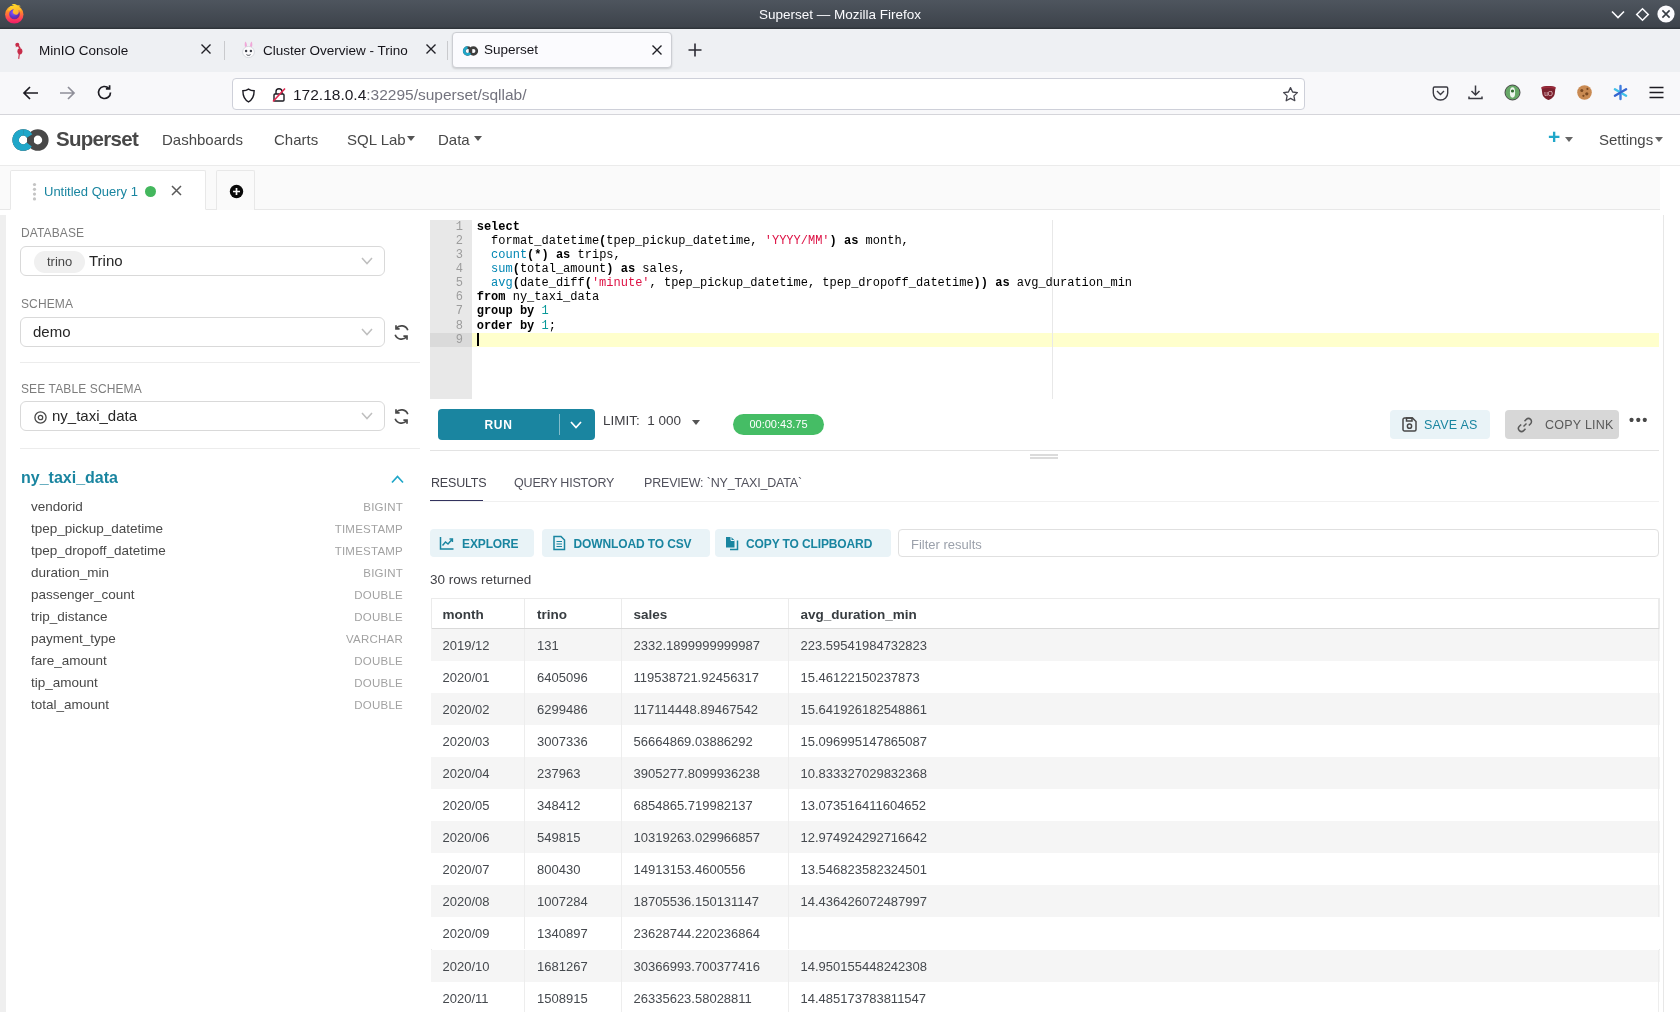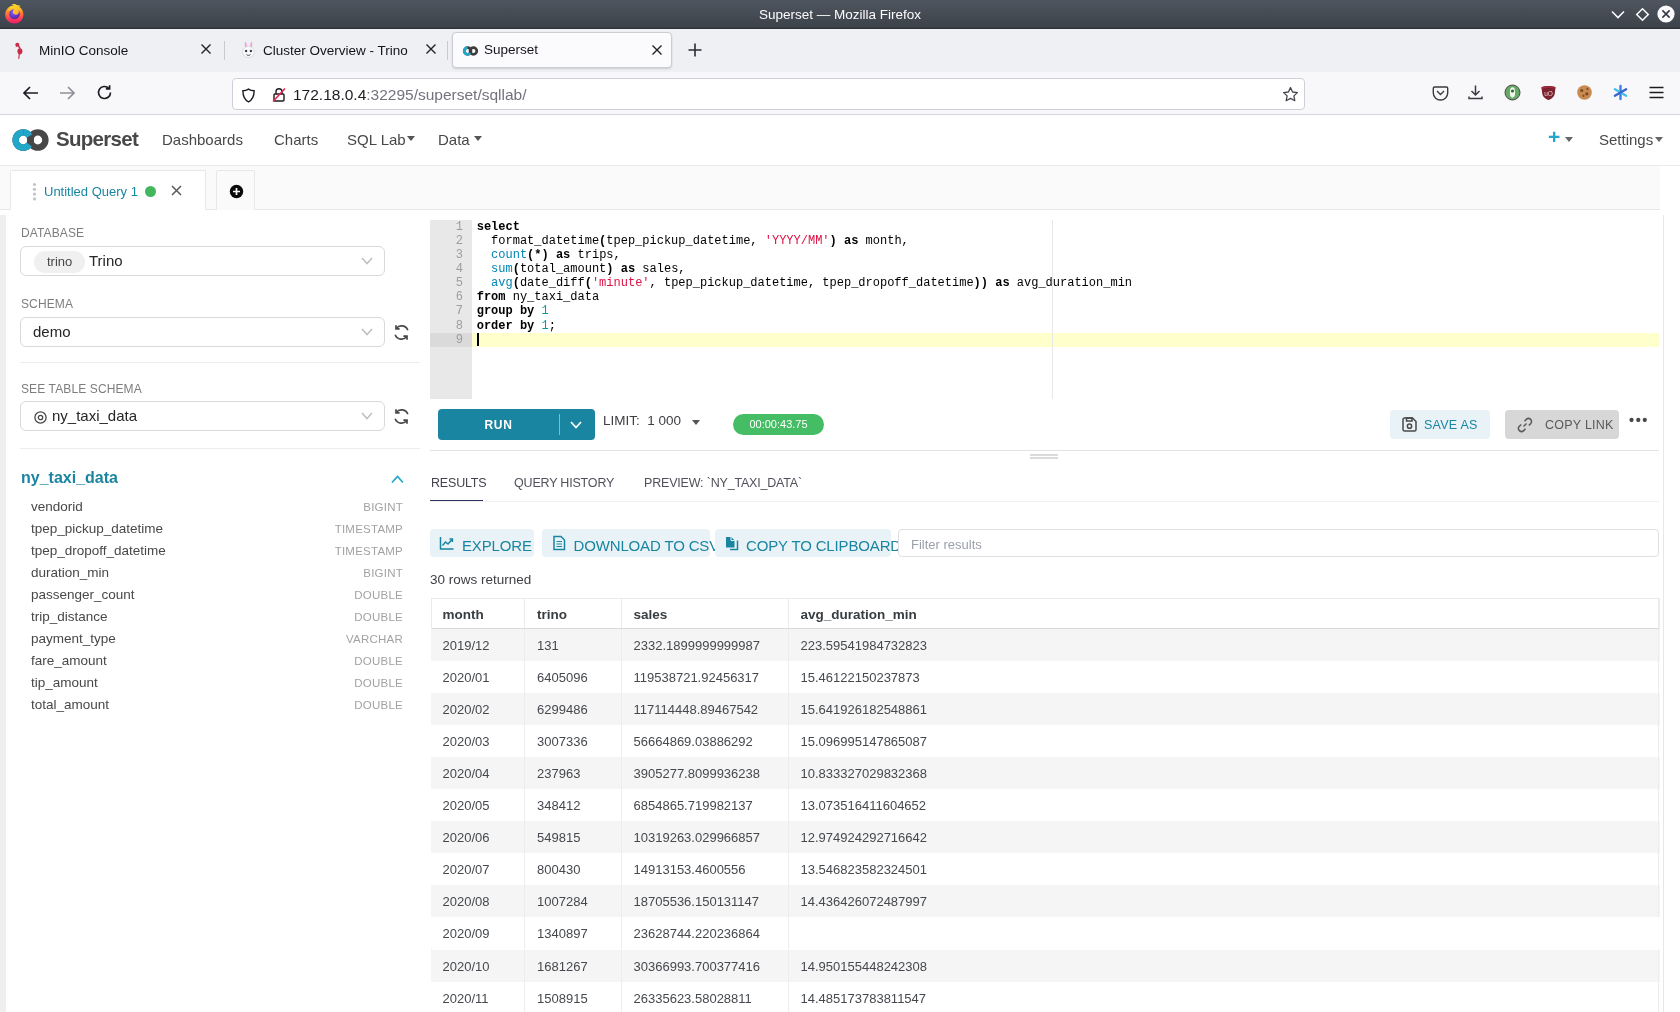--- a/index.html
+++ b/index.html
@@ -67,21 +67,21 @@
   #saveas { position:absolute; left:960px; top:5.5px; width:100px; height:29px; background:#e9f3f7; border-radius:4px; }
   #copylink { position:absolute; left:1075px; top:5.5px; width:113.5px; height:29px; background:#d7d7d7; border-radius:4px; }
   .btntxt { position:absolute; top:8px; font-size:12.5px; font-weight:normal; letter-spacing:.02em; white-space:nowrap; }
   #dots { position:absolute; left:1199px; top:8px; font-size:14.5px; font-weight:bold; color:#484848; letter-spacing:1.6px; }
   
   #handle { position:absolute; left:1000px; top:338px; width:88px; height:8px; }
   .rtab { position:absolute; top:361px; font-size:12.5px; letter-spacing:-0.015em; color:#51515c; white-space:nowrap; }
   #inkbar { position:absolute; left:430px; top:384.5px; width:53px; height:2.5px; background:#32325e; }
   #tabline { position:absolute; left:430px; top:386px; width:1229px; height:1px; background:#f0f0f0; }
   .actbtn { position:absolute; top:414px; height:28px; background:#e9f3f7; border-radius:4px; }
-  .actbtn span { position:absolute; top:7.5px; font-size:15px; font-weight:normal; color:#1985a0; letter-spacing:-0.01em; white-space:nowrap; }
+  .actbtn span { position:absolute; top:7.5px; font-size:12px; font-weight:bold; color:#1985a0; letter-spacing:-0.01em; white-space:nowrap; }
   #filter { position:absolute; left:898px; top:414px; width:761px; height:28px; border:1px solid #e0e0e0; border-radius:4px; background:#fff; }
   #filter span { position:absolute; left:12px; top:6.5px; font-size:13px; color:#9ba1ab; }
   #rowsret { position:absolute; left:430px; top:456.5px; font-size:13.5px; color:#3f3f44; }
   
   #rtable { position:absolute; left:430.5px; top:482.5px; width:1229px; height:415px; }
   .hcell { position:absolute; top:0; height:31px; border-top:1px solid #ebebeb; border-right:1px solid #ebebeb; background:#fff; }
   .hcell span { position:absolute; left:12px; top:8px; font-size:13.5px; font-weight:bold; color:#383d41; }
   .trow { position:absolute; left:0; width:1229px; height:32.1px; }
   .tcell { position:absolute; top:0; height:32.1px; border-right:1px solid #ededed; }
   .tcell span { position:absolute; left:12px; top:9px; font-size:13px; color:#45494e; white-space:nowrap; }

